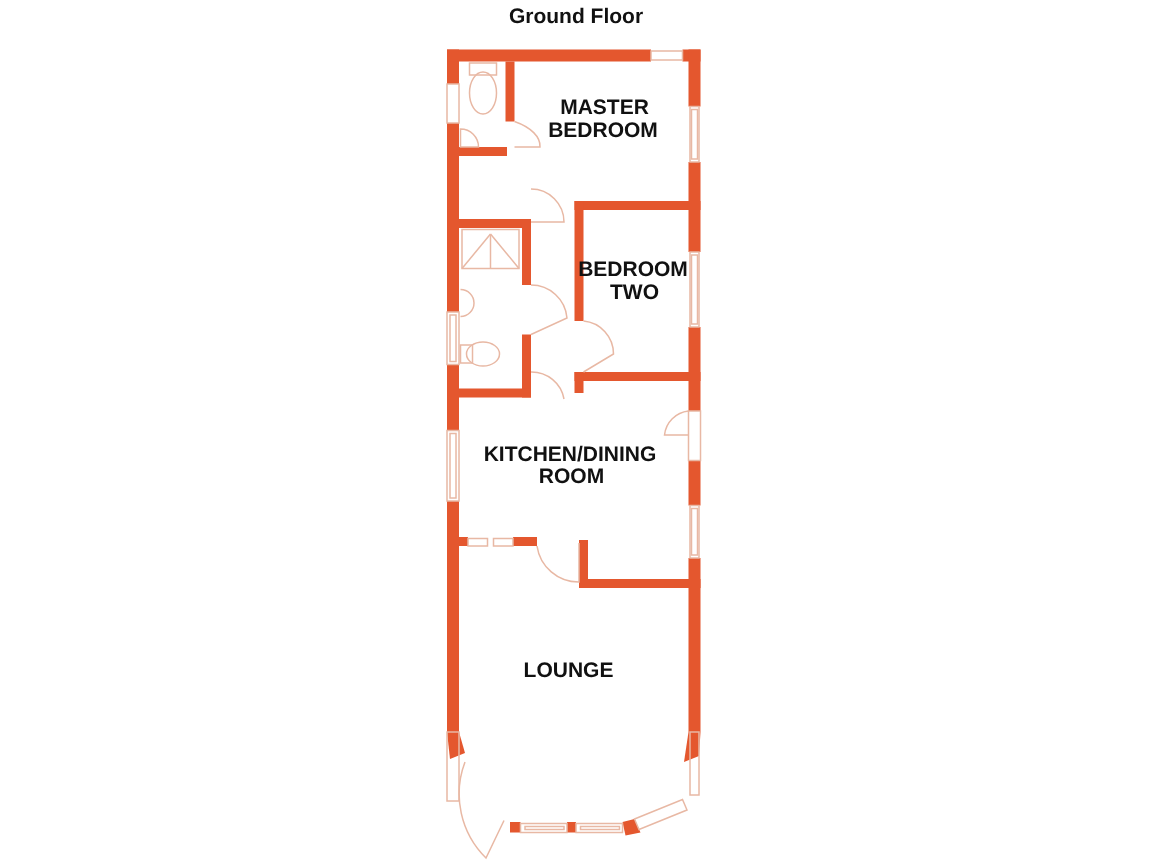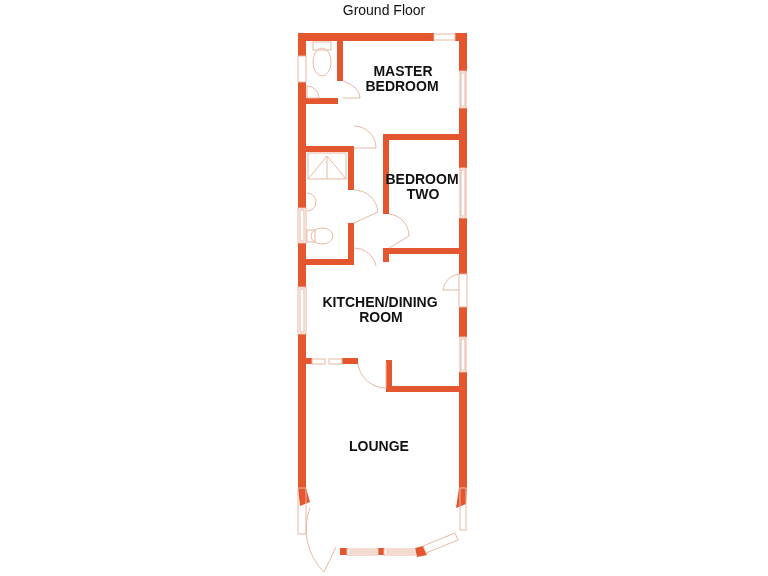--- a/index.html
+++ b/index.html
@@ -1,17 +1,17 @@
 <!DOCTYPE html>
 <html><head>
 <meta charset="utf-8">
 <style>
   html, body { margin: 0; padding: 0; background: #ffffff; }
   body { width: 768px; height: 576px; position: relative; overflow: hidden; font-family: "Liberation Sans", sans-serif; }
-  .title { position: absolute; left: 0; top: 0; width: 768px; text-align: center; font-weight: normal; font-size: 14px; color: #111; line-height: 20px; }
+  .title { position: absolute; left: 0; top: 0; width: 768px; text-align: center; font-weight: bold; font-size: 14px; color: #111; line-height: 20px; }
   svg { position: absolute; left: 0; top: 0; }
   .room-label { font-family: "Liberation Sans", sans-serif; font-weight: bold; font-size: 14px; fill: #111; text-anchor: middle; }
 </style>
 </head>
 <body>
 
 <div class="title">Ground Floor</div>
 
 <svg width="768" height="576" viewBox="0 0 768 576">
   <g fill="#e4572e">

